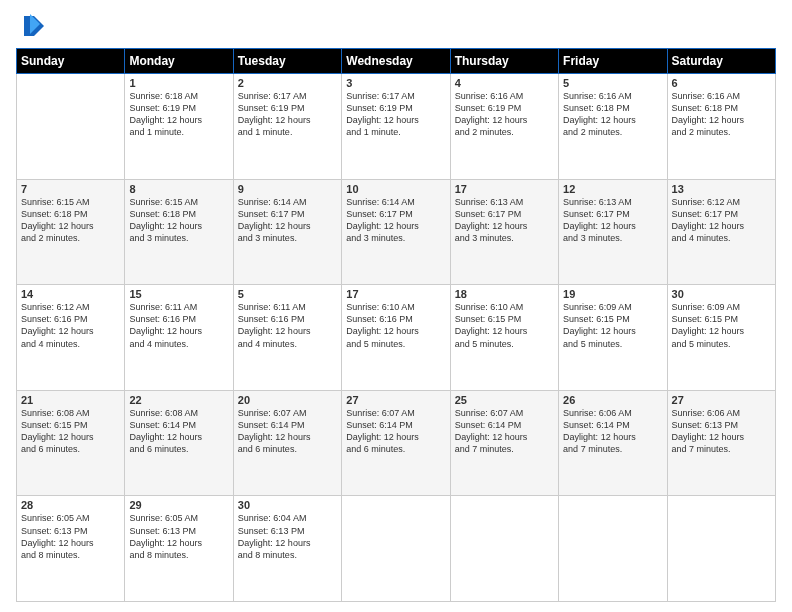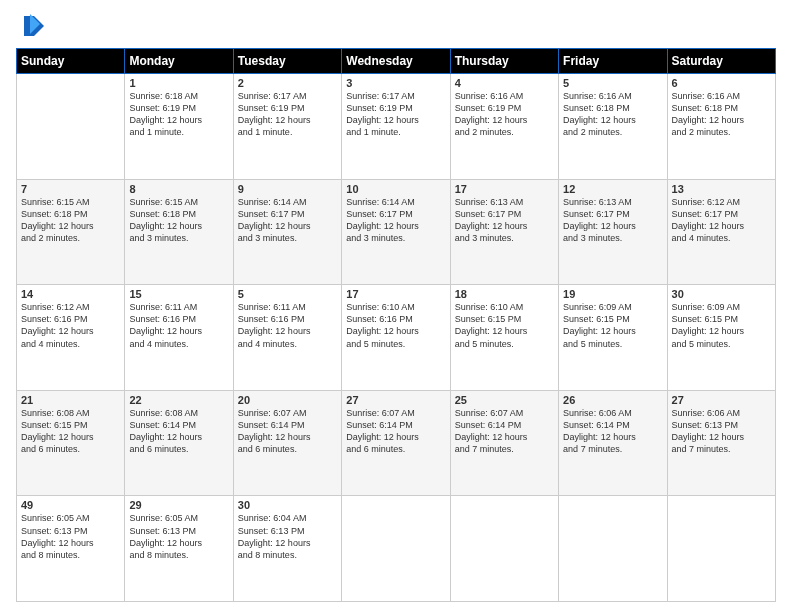--- a/index.html
+++ b/index.html
@@ -237,21 +237,21 @@
             <span class="day-num">26</span>
             <div class="day-info">Sunrise: 6:06 AM<br>Sunset: 6:14 PM<br>Daylight: 12 hours<br>and 7 minutes.</div>
           </td>
           <td>
             <span class="day-num">27</span>
             <div class="day-info">Sunrise: 6:06 AM<br>Sunset: 6:13 PM<br>Daylight: 12 hours<br>and 7 minutes.</div>
           </td>
         </tr>
         <tr>
           <td>
-            <span class="day-num">49</span>
+            <span class="day-num">28</span>
             <div class="day-info">Sunrise: 6:05 AM<br>Sunset: 6:13 PM<br>Daylight: 12 hours<br>and 8 minutes.</div>
           </td>
           <td>
             <span class="day-num">29</span>
             <div class="day-info">Sunrise: 6:05 AM<br>Sunset: 6:13 PM<br>Daylight: 12 hours<br>and 8 minutes.</div>
           </td>
           <td>
             <span class="day-num">30</span>
             <div class="day-info">Sunrise: 6:04 AM<br>Sunset: 6:13 PM<br>Daylight: 12 hours<br>and 8 minutes.</div>
           </td>

